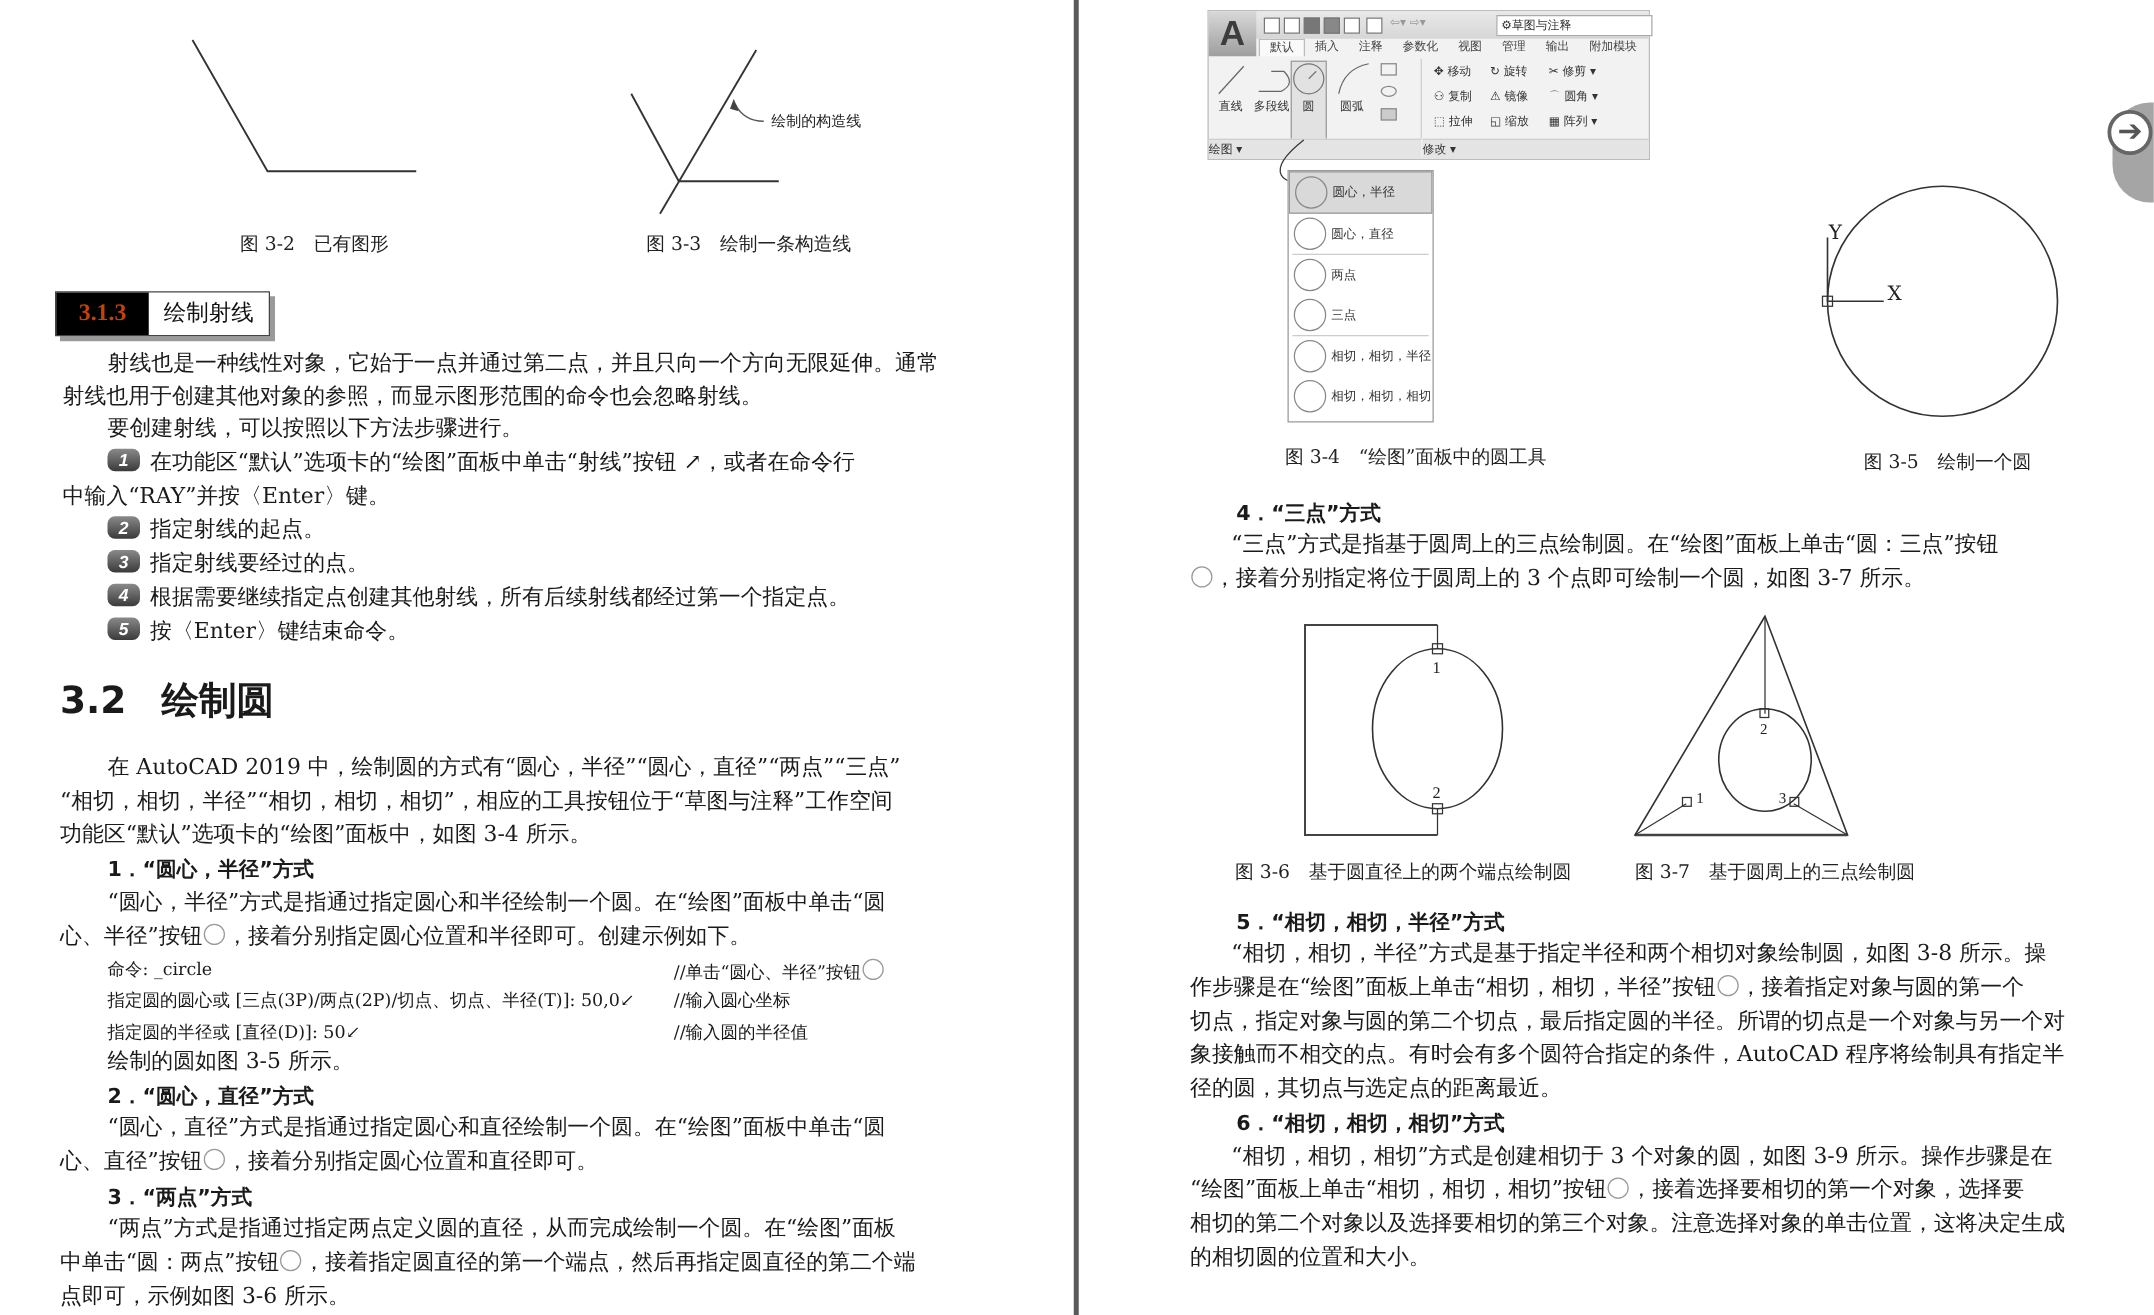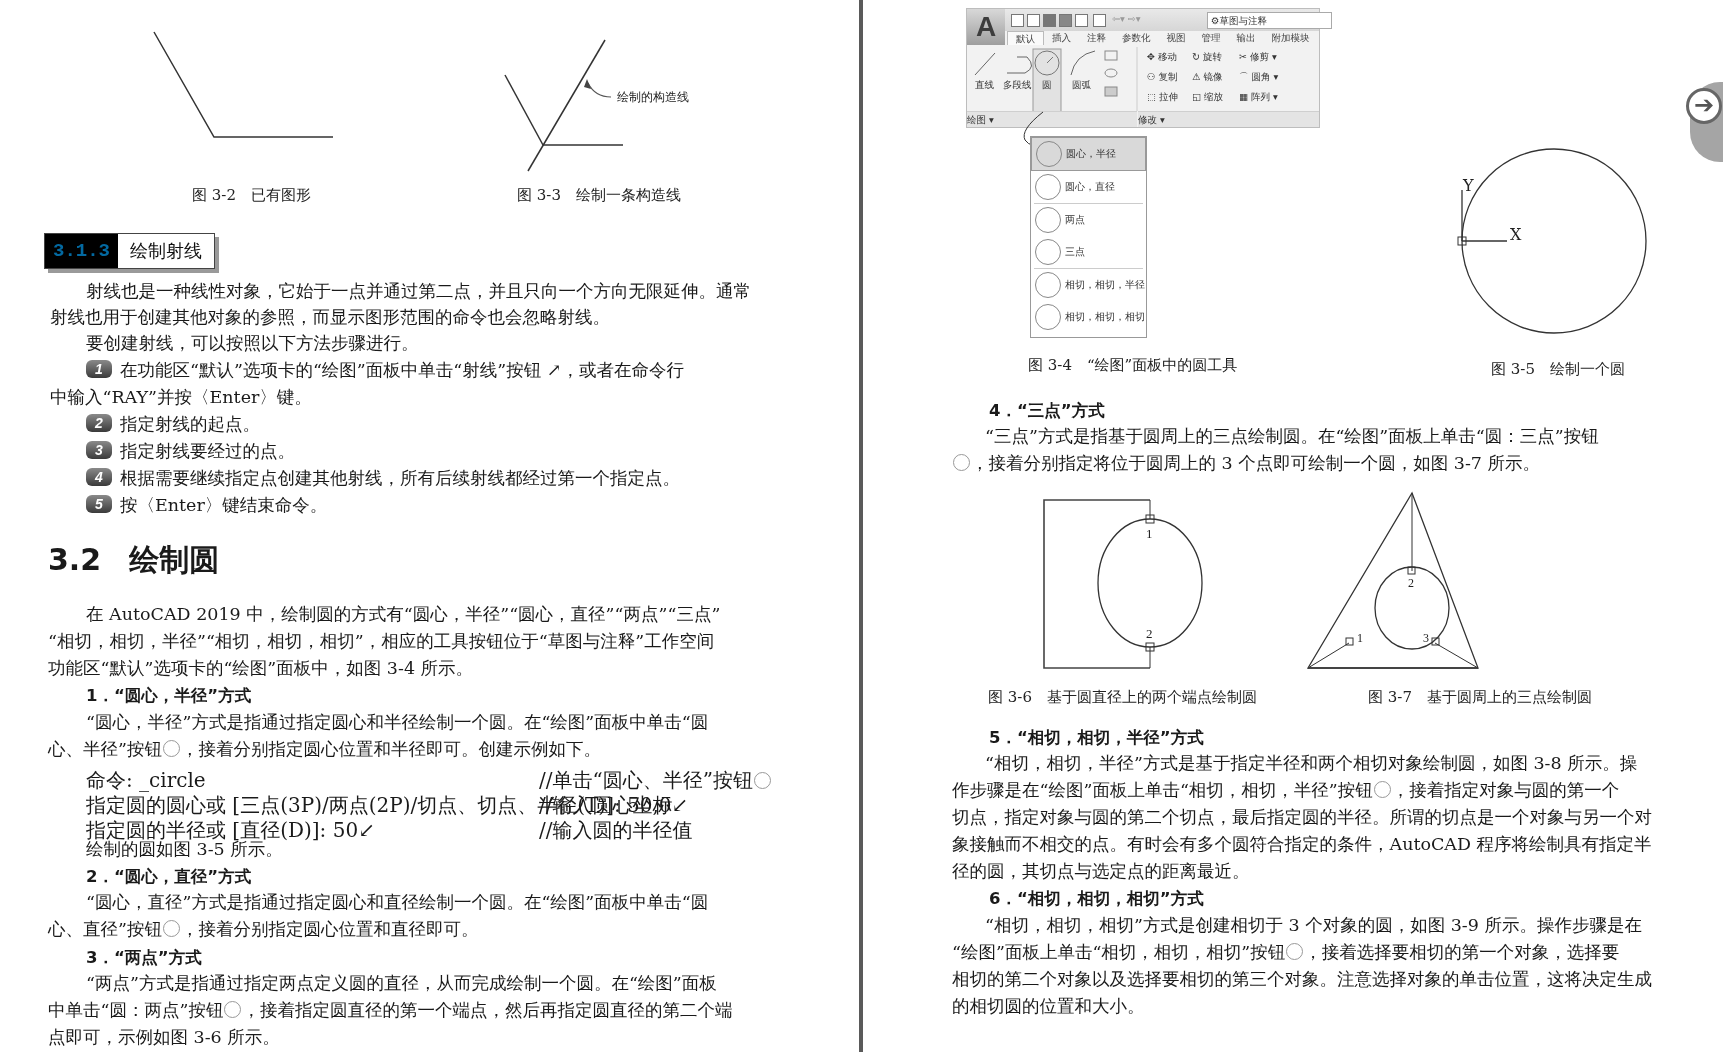--- a/index.html
+++ b/index.html
@@ -6,35 +6,35 @@
   body { width:1723px; height:1052px; background:#ffffff; position:relative; overflow:hidden;
          font-family:"DejaVu Serif","Liberation Serif",serif; color:#1a1a1a; }
   .page { position:absolute; top:0; height:1052px; background:#fff; }
   .page-left { left:0; width:858px; }
   .divider { position:absolute; left:859px; top:0; width:4px; height:1052px; background:#5a5a5a; }
   .abs { position:absolute; }
   .caption { font-size:15px; color:#222; white-space:nowrap; }
   .line { white-space:nowrap; font-size:17.5px; line-height:27px; }
   .subhead { font-family:"DejaVu Sans","Liberation Sans",sans-serif; font-weight:bold; font-size:16.5px; white-space:nowrap; }
   .sec-box { position:absolute; left:44px; top:233px; height:34px; display:flex; border:1px solid #444; box-shadow:4px 4px 0 #9a9a9a; background:#fff; }
-  .sec-num { background:#000; color:#0369a1; font-weight:bold; font-size:19px; padding:0 8px; line-height:34px; font-family:Liberation Mono, monospace; }
+  .sec-num { background:#000; color:#c2410c; font-weight:bold; font-size:19px; padding:0 18px; line-height:34px; font-family:Liberation Serif, serif; }
   .sec-title { font-family:"DejaVu Sans","Liberation Sans",sans-serif; font-size:18px; padding:0 12px; line-height:34px; color:#111; }
   .chapter { position:absolute; left:48px; top:540px; font-family:"DejaVu Sans","Liberation Sans",sans-serif; font-weight:bold; font-size:30px; white-space:nowrap; }
   .chapter .num { margin-right:28px; }
   .step-badge { display:inline-block; width:26px; height:18px; border-radius:6px; background:linear-gradient(#8a8a8a,#3a3a3a); color:#fff; font-weight:bold; font-style:italic; font-size:14px; text-align:center; line-height:18px; margin-right:8px; vertical-align:2px; font-family:"Liberation Sans",sans-serif; }
-  .cmd { font-size:20px; white-space:nowrap; }
+  .cmd { font-size:14px; white-space:nowrap; }
   .inline-icon { display:inline-block; width:15px; height:15px; border:1px solid #999; border-radius:50%; vertical-align:-2px; margin:0 1px; position:relative; }
   
   .ribbon { position:absolute; left:966px; top:8px; width:352px; height:118px; background:#f2f2f2; border:1px solid #bdbdbd; font-family:"DejaVu Sans","Liberation Sans",sans-serif; font-size:9.5px; color:#333; }
   .ribbon .qat { position:absolute; left:0; top:0; width:352px; height:22px; background:linear-gradient(#e9e9e9,#d6d6d6); }
   .ribbon .logo { position:absolute; left:0; top:0; width:38px; height:36px; background:linear-gradient(#d8d8d8,#9e9e9e); font-weight:bold; font-size:28px; color:#3d3d3d; line-height:36px; text-align:center; font-family:"Liberation Sans",sans-serif; }
   .ribbon .tabs { position:absolute; left:40px; top:22px; height:14px; display:flex; gap:0; }
   .ribbon .tab { padding:0 8px; line-height:14px; color:#444; }
   .ribbon .tab.active { background:#fafafa; border:1px solid #bbb; border-bottom:none; }
-  .ribbon .ws { position:absolute; left:230px; top:3px; width:120px; height:15px; background:#fff; border:1px solid #aaa; line-height:15px; padding-left:3px;margin-left:10px; }
+  .ribbon .ws { position:absolute; left:230px; top:3px; width:120px; height:15px; background:#fff; border:1px solid #aaa; line-height:15px; padding-left:3px; }
   .qicon { position:absolute; top:5px; width:11px; height:11px; border:1px solid #777; background:#fff; }
   .rlabel { position:absolute; white-space:nowrap; }
   .panel-bar { position:absolute; top:102px; height:15px; line-height:15px; background:#e4e4e4; border-top:1px solid #cfcfcf; }
   .dropdown { position:absolute; left:1030px; top:136px; width:115px; height:200px; background:#fff; border:1px solid #999; font-family:"DejaVu Sans","Liberation Sans",sans-serif; font-size:10px; color:#333; }
   .dd-item { height:32px; display:flex; align-items:center; padding-left:4px; position:relative; }
   .dd-item.selected { background:#d9d9d9; border:1px solid #999; }
   .dd-sep { height:1px; background:#ccc; margin:0 3px; }
   .dd-circle { width:24px; height:24px; border:1px solid #888; border-radius:50%; margin-right:4px; flex:none; }
   .side-tab { position:absolute; left:1690px; top:82px; width:33px; height:80px; background:#a5a5a5; border-top-left-radius:30px; border-bottom-left-radius:30px; }
   .side-arrow { position:absolute; left:1686px; top:88px; width:30px; height:30px; border:3px solid #666; border-radius:50%; background:#fff; color:#555; font-size:24px; line-height:28px; text-align:center; font-family:"DejaVu Sans",sans-serif; }
@@ -227,21 +227,21 @@
   <line x1="3" y1="183" x2="44" y2="158" stroke="#333"></line>
   <line x1="173" y1="183" x2="130" y2="158" stroke="#333"></line>
   <ellipse cx="107" cy="123" rx="37" ry="41" fill="none" stroke="#333" stroke-width="1.3"></ellipse>
   <rect x="103" y="82" width="7" height="7" fill="none" stroke="#333"></rect>
   <rect x="41" y="153" width="7" height="7" fill="none" stroke="#333"></rect>
   <rect x="127" y="153" width="7" height="7" fill="none" stroke="#333"></rect>
   <text x="103" y="102" font-size="12" font-family="Liberation Serif,serif" fill="#222">2</text>
   <text x="52" y="157" font-size="12" font-family="Liberation Serif,serif" fill="#222">1</text>
   <text x="118" y="157" font-size="12" font-family="Liberation Serif,serif" fill="#222">3</text>
 </svg>
-<div class="abs caption" style="left:1368px;top:688px">图 3-7　基于圆周上的三点绘制圆</div>
+<div class="abs caption" style="left:1308px;top:688px">图 3-7　基于圆周上的三点绘制圆</div>
 
 <div class="abs subhead" style="left:989px;top:727px">5．“相切，相切，半径”方式</div>
 <div class="abs line" style="left:985px;top:750px">“相切，相切，半径”方式是基于指定半径和两个相切对象绘制圆，如图 3-8 所示。操</div>
 <div class="abs line" style="left:952px;top:777px"><span>作步骤是在“绘图”面板上单击“相切，相切，半径”按钮</span><span class="inline-icon"></span><span>，接着指定对象与圆的第一个</span></div>
 <div class="abs line" style="left:952px;top:804px">切点，指定对象与圆的第二个切点，最后指定圆的半径。所谓的切点是一个对象与另一个对</div>
 <div class="abs line" style="left:952px;top:831px">象接触而不相交的点。有时会有多个圆符合指定的条件，AutoCAD 程序将绘制具有指定半</div>
 <div class="abs line" style="left:952px;top:858px">径的圆，其切点与选定点的距离最近。</div>
 
 <div class="abs subhead" style="left:989px;top:888px">6．“相切，相切，相切”方式</div>
 <div class="abs line" style="left:985px;top:912px">“相切，相切，相切”方式是创建相切于 3 个对象的圆，如图 3-9 所示。操作步骤是在</div>

